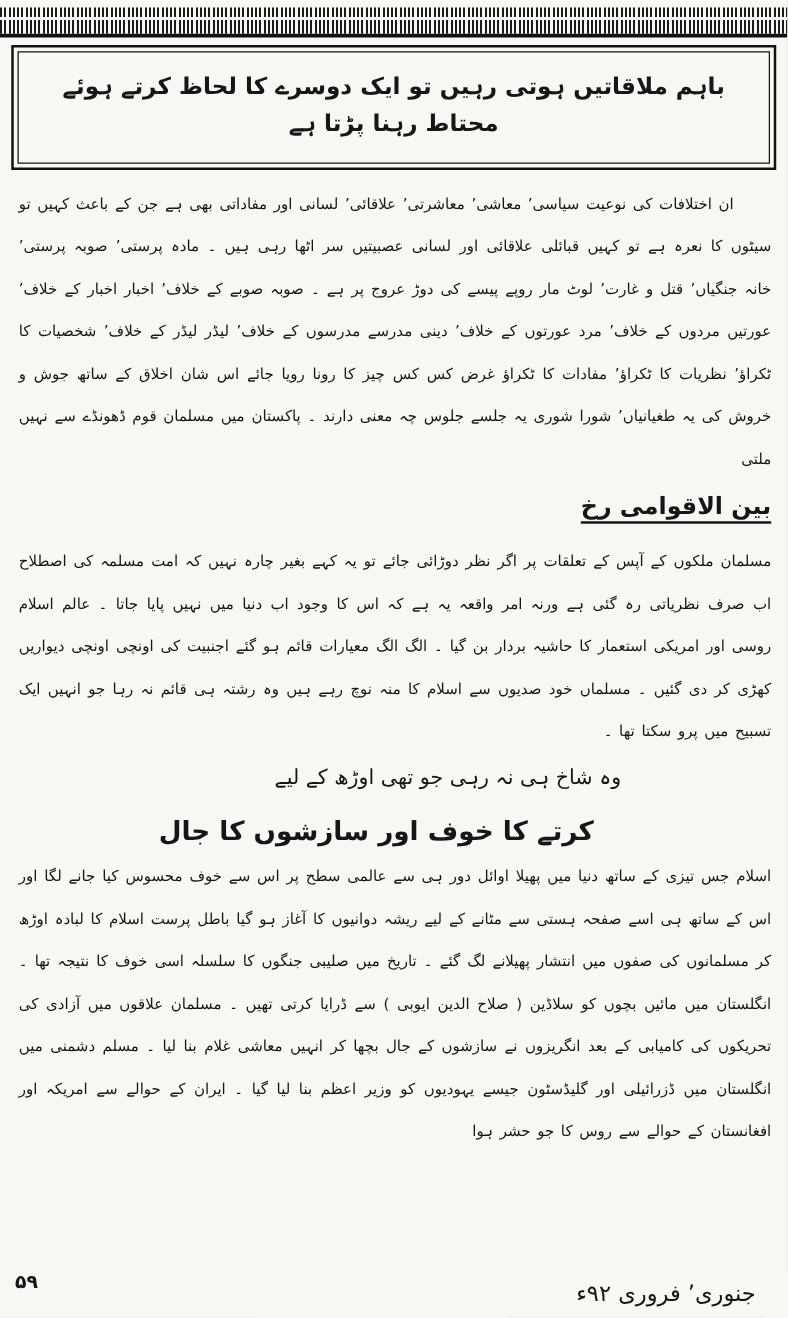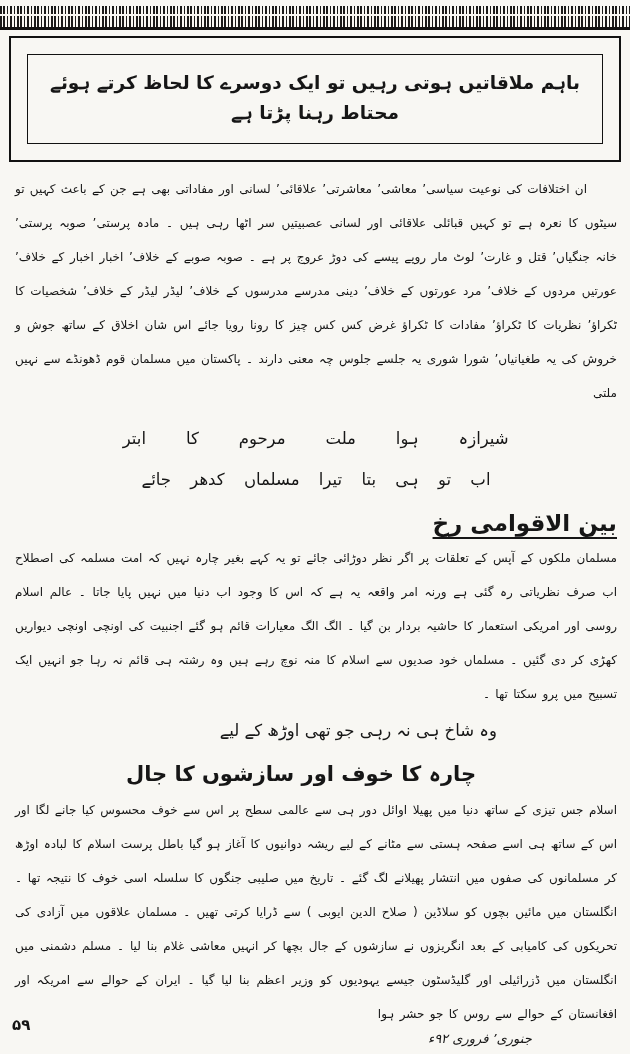--- a/index.html
+++ b/index.html
@@ -19,21 +19,21 @@
     height:21px;
     border-bottom:3px solid #111;
     background:
       linear-gradient(to bottom, rgba(248,247,243,0) 0 8px, #f8f7f3 8px 10px, rgba(248,247,243,0) 10px),
       repeating-linear-gradient(90deg, #1a1a1a 0 1.6px, rgba(0,0,0,0) 1.6px 3.4px);
   }
   
   .header-box{
     margin:6px 9px 0;
     border:2.5px solid #121212;
-    padding:16px;
+    padding:3px;
     background:#f8f7f3;
   }
   .header-box-inner{
     border:1.5px solid #121212;
     padding:13px 10px 15px;
     text-align:center;
     font-weight:bold;
     font-size:18.5px;
     line-height:30px;
   }
@@ -52,22 +52,22 @@
     margin:8px auto 4px;
     width:64%;
     text-align:center;
     font-size:16.5px;
   }
   .couplet-line{ line-height:41px; white-space:nowrap; }
   .couplet-line.l1{ word-spacing:2.1em; }
   .couplet-line.l2{ word-spacing:0.85em; }
   .heading{
     font-weight:bold;
-    margin:10px 0 5px;
-    font-size:23px;
+    margin:10px 0 16px;
+    font-size:19px;
   }
   .heading.underline{
     text-align:right;
     text-decoration:underline;
     text-underline-offset:6px;
     text-decoration-thickness:1.5px;
   }
   .heading.center-big{
     text-align:center;
     font-size:21px;
@@ -86,53 +86,48 @@
   }
   .page-num{
     position:absolute;
     left:12px;bottom:15px;
     font-weight:bold;
     font-size:15px;
     letter-spacing:1px;
   }
   .footer-date{
     position:absolute;
-    left:428px;bottom:3px;
-    font-size:13px;
+    left:461px;bottom:3px;
+    font-size:18px;
     direction:rtl;
-    font-style:italic;
   }
 </style>
 </head>
 <body>
 
 <div class="page">
 
   <div class="deco-band"></div>
 
   <div class="header-box">
     <div class="header-box-inner">باہم ملاقاتیں ہوتی رہیں تو ایک دوسرے کا لحاظ کرتے ہوئے محتاط رہنا پڑتا ہے</div>
   </div>
 
   <div class="content">
 
     <p class="para indent">ان اختلافات کی نوعیت سیاسی’ معاشی’ معاشرتی’ علاقائی’ لسانی اور مفاداتی بھی ہے جن کے باعث کہیں تو سیٹوں کا نعرہ ہے تو کہیں قبائلی علاقائی اور لسانی عصبیتیں سر اٹھا رہی ہیں ۔ مادہ پرستی’ صوبہ پرستی’ خانہ جنگیاں’ قتل و غارت’ لوٹ مار روپے پیسے کی دوڑ عروج پر ہے ۔ صوبہ صوبے کے خلاف’ اخبار اخبار کے خلاف’ عورتیں مردوں کے خلاف’ مرد عورتوں کے خلاف’ دینی مدرسے مدرسوں کے خلاف’ لیڈر لیڈر کے خلاف’ شخصیات کا ٹکراؤ’ نظریات کا ٹکراؤ’ مفادات کا ٹکراؤ غرض کس کس چیز کا رونا رویا جائے اس شان اخلاق کے ساتھ جوش و خروش کی یہ طغیانیاں’ شورا شوری یہ جلسے جلوس چہ معنی دارند ۔ پاکستان میں مسلمان قوم ڈھونڈے سے نہیں ملتی</p>
 
-    <div class="couplet">
-      <div class="couplet-line l1">شیرازہ ہوا ملت مرحوم کا ابتر</div>
-      <div class="couplet-line l2">اب تو ہی بتا تیرا مسلماں کدھر جائے</div>
-    </div>
 
     <h2 class="heading underline">بین الاقوامی رخ</h2>
 
     <p class="para">مسلمان ملکوں کے آپس کے تعلقات پر اگر نظر دوڑائی جائے تو یہ کہے بغیر چارہ نہیں کہ امت مسلمہ کی اصطلاح اب صرف نظریاتی رہ گئی ہے ورنہ امر واقعہ یہ ہے کہ اس کا وجود اب دنیا میں نہیں پایا جاتا ۔ عالم اسلام روسی اور امریکی استعمار کا حاشیہ بردار بن گیا ۔ الگ الگ معیارات قائم ہو گئے اجنبیت کی اونچی اونچی دیواریں کھڑی کر دی گئیں ۔ مسلماں خود صدیوں سے اسلام کا منہ نوچ رہے ہیں وہ رشتہ ہی قائم نہ رہا جو انہیں ایک تسبیح میں پرو سکتا تھا ۔</p>
 
     <div class="verse">وہ شاخ ہی نہ رہی جو تھی اوڑھ کے لیے</div>
 
-    <h2 class="heading center-big">چارہ کا خوف اور سازشوں کا جال</h2>
+    <h2 class="heading center-big">کرتے کا خوف اور سازشوں کا جال</h2>
 
     <p class="para">اسلام جس تیزی کے ساتھ دنیا میں پھیلا اوائل دور ہی سے عالمی سطح پر اس سے خوف محسوس کیا جانے لگا اور اس کے ساتھ ہی اسے صفحہ ہستی سے مٹانے کے لیے ریشہ دوانیوں کا آغاز ہو گیا باطل پرست اسلام کا لبادہ اوڑھ کر مسلمانوں کی صفوں میں انتشار پھیلانے لگ گئے ۔ تاریخ میں صلیبی جنگوں کا سلسلہ اسی خوف کا نتیجہ تھا ۔ انگلستان میں مائیں بچوں کو سلاڈین ( صلاح الدین ایوبی ) سے ڈرایا کرتی تھیں ۔ مسلمان علاقوں میں آزادی کی تحریکوں کی کامیابی کے بعد انگریزوں نے سازشوں کے جال بچھا کر انہیں معاشی غلام بنا لیا ۔ مسلم دشمنی میں انگلستان میں ڈزرائیلی اور گلیڈسٹون جیسے یہودیوں کو وزیر اعظم بنا لیا گیا ۔ ایران کے حوالے سے امریکہ اور افغانستان کے حوالے سے روس کا جو حشر ہوا</p>
 
   </div>
 
   <div class="footer">
     <span class="page-num">۵۹</span>
     <span class="footer-date">جنوری’ فروری ۹۲ء</span>
   </div>
 

